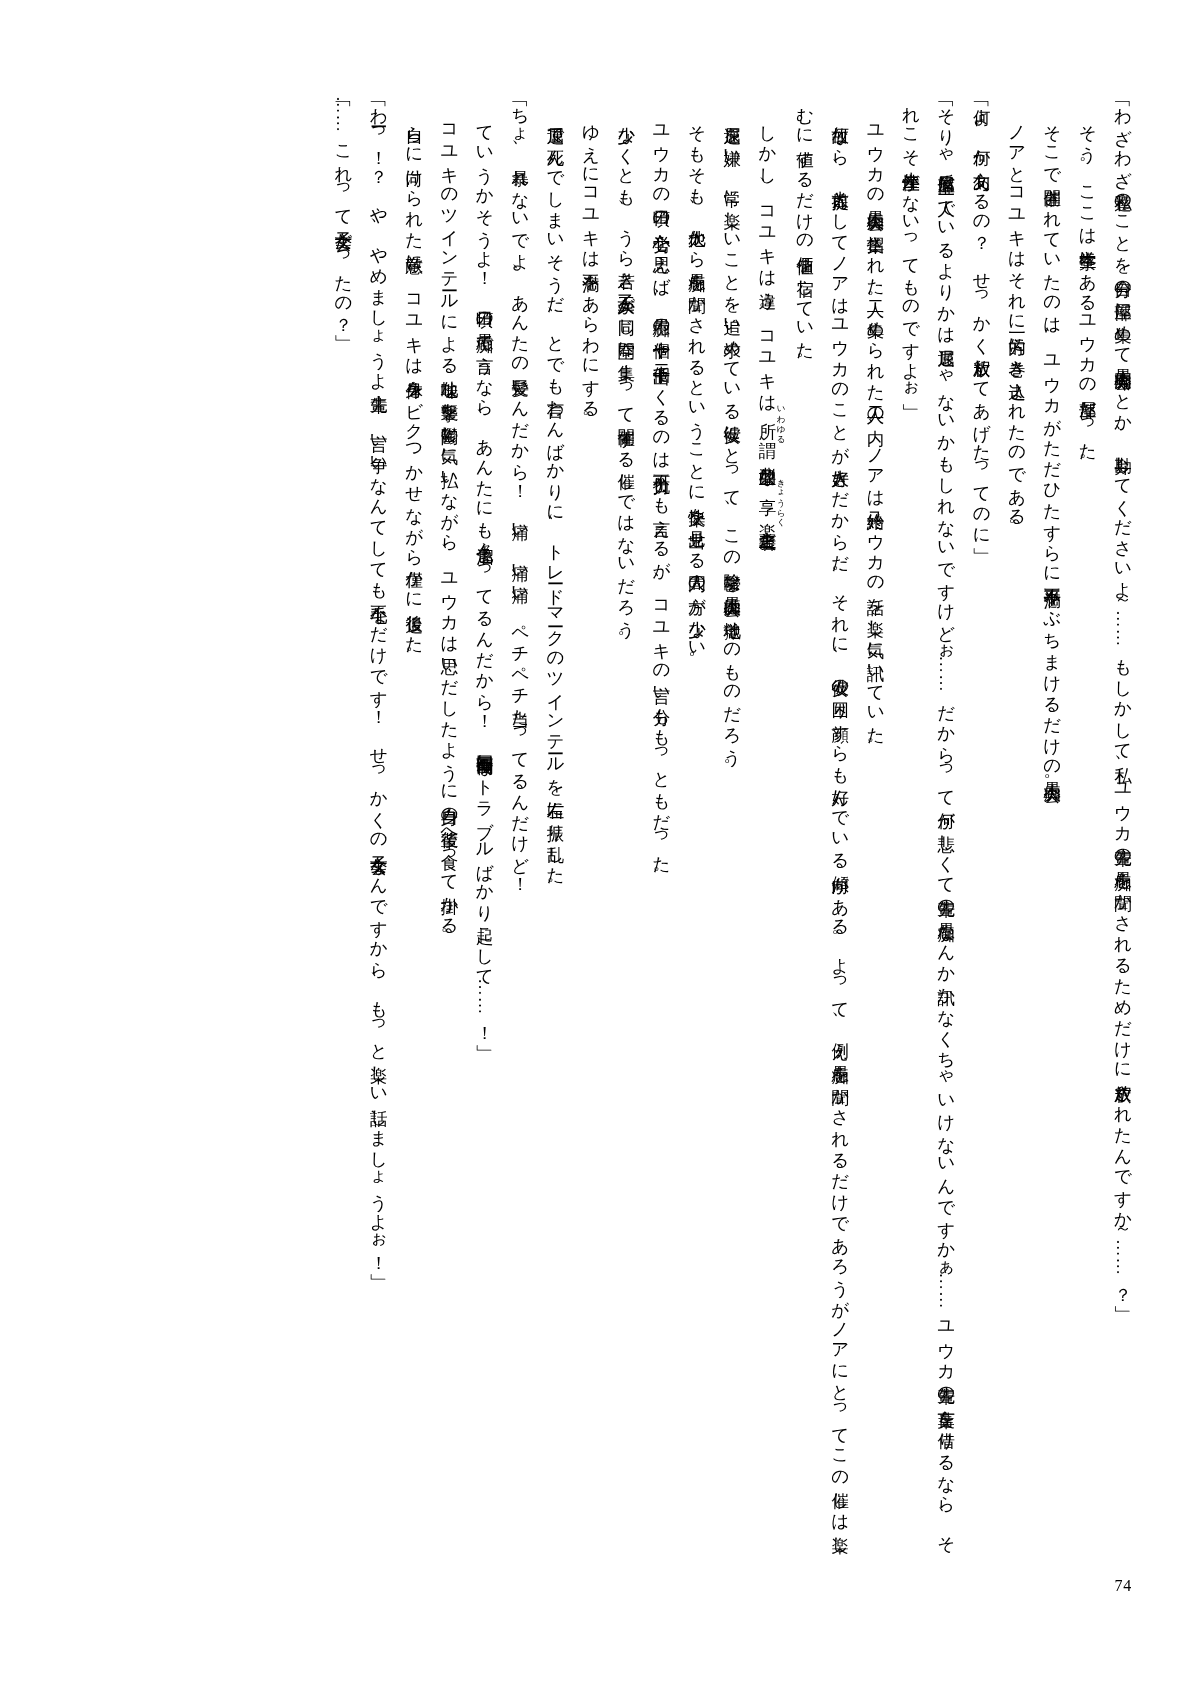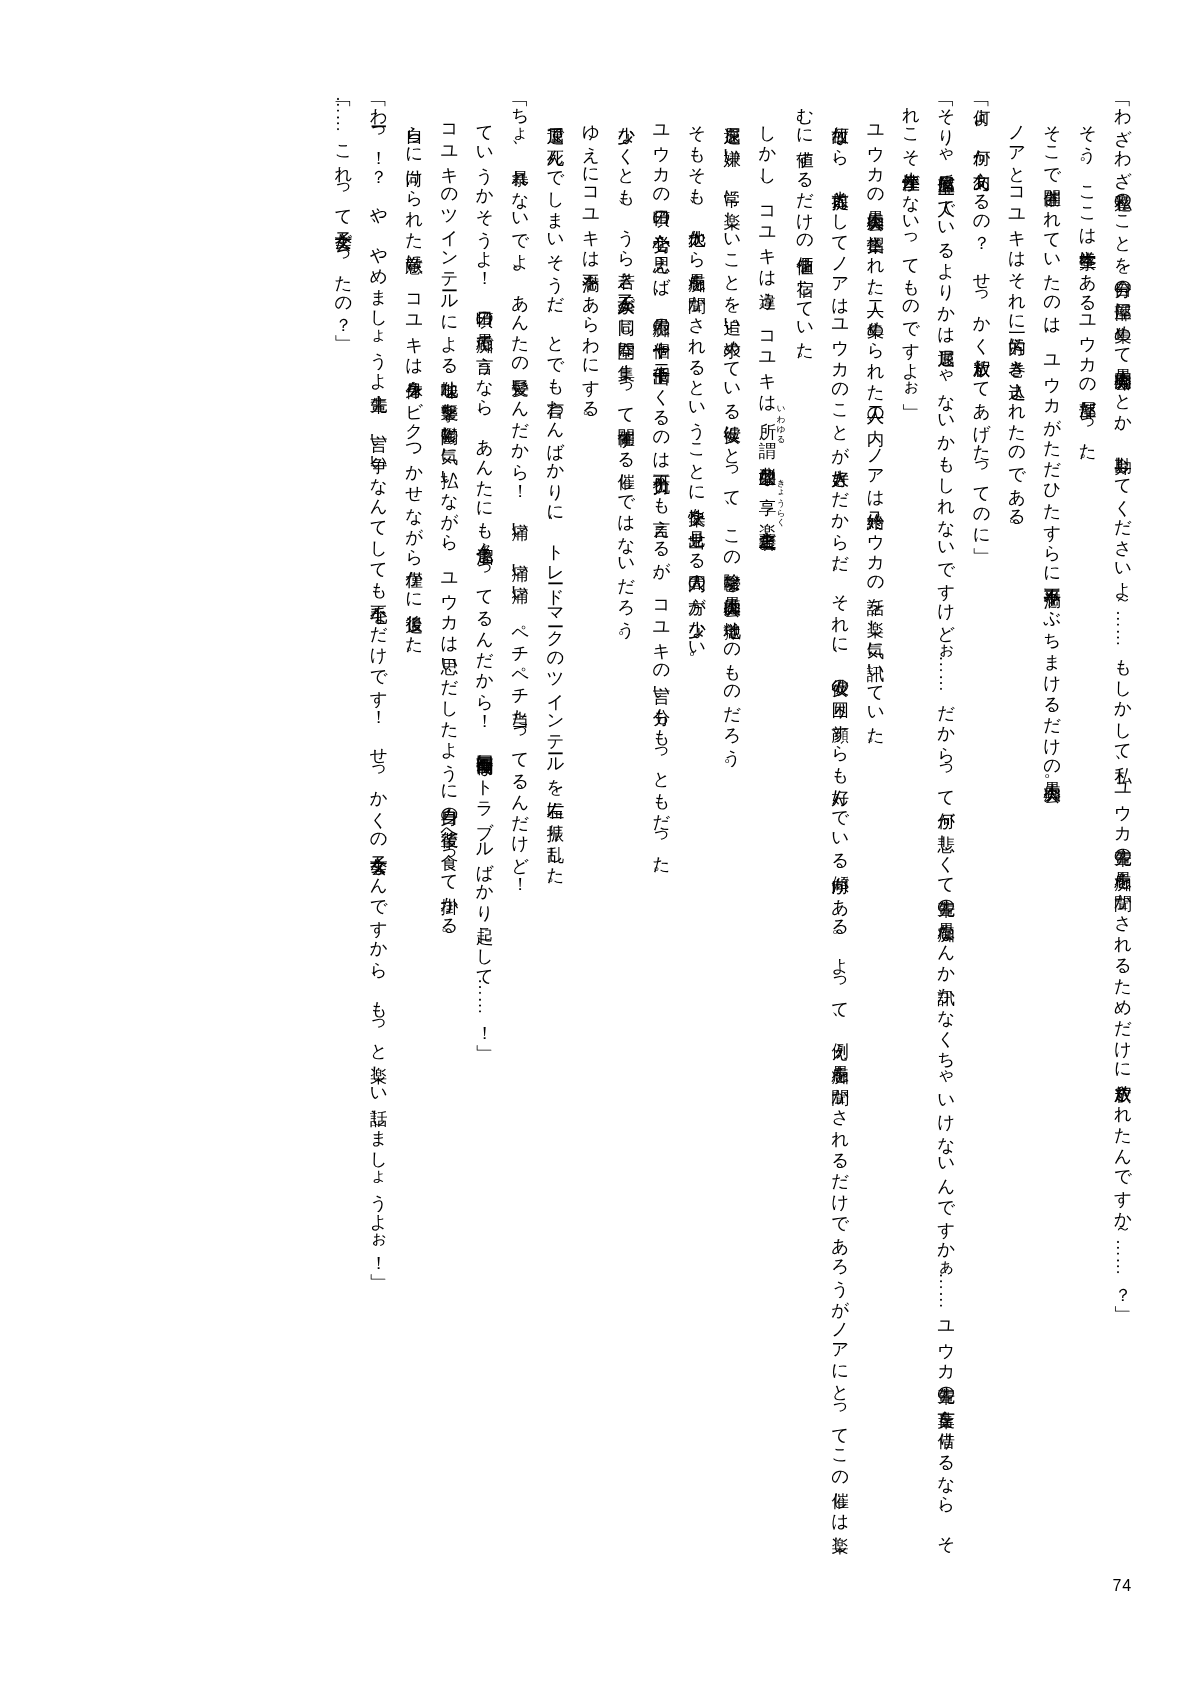--- a/index.html
+++ b/index.html
@@ -45,21 +45,21 @@
   rt {
     font-size: 8.5px;
     letter-spacing: 0;
   }
 
   .page-number {
     position: absolute;
     right: 68px;
     bottom: 100px;
     font-size: 16px;
-    font-family: Liberation Sans, sans-serif;
+    font-family: Liberation Serif, serif;
     letter-spacing: 0.05em;
     text-align: right;
   }
 </style>
 </head>
 <body>
 
 <div class="page">
 
   <div class="vtext-area" id="body-area">

